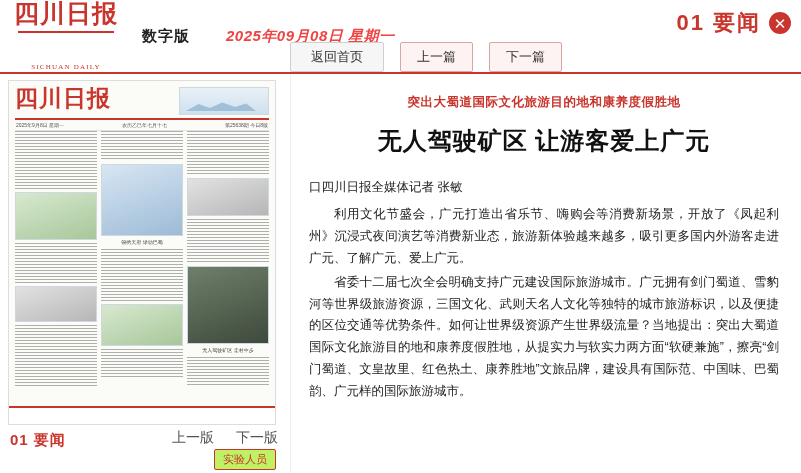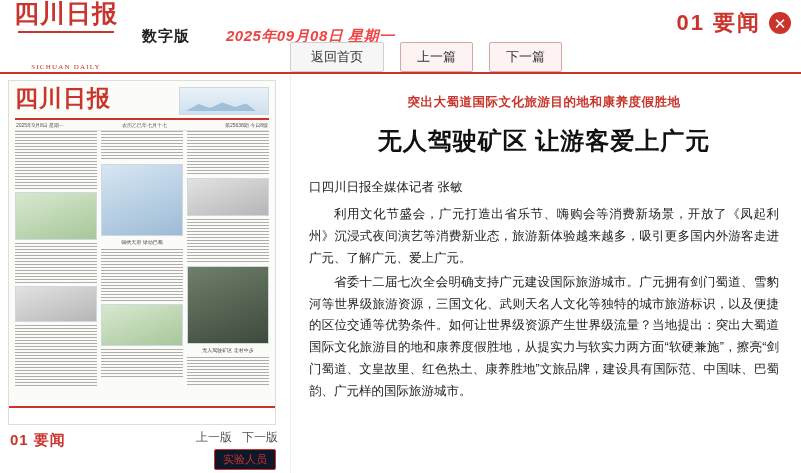--- a/index.html
+++ b/index.html
@@ -246,37 +246,37 @@
   .left-footer-section {
     color: #c9352c;
     font-weight: bold;
     font-size: 15px;
     letter-spacing: 1px;
   }
   .page-links {
     position: absolute;
     right: 4px;
     top: -2px;
-    font-size: 12px;
+    font-size: 14px;
     color: #555;
     display: flex;
-    gap: 10px;
+    gap: 22px;
   }
   .page-link { cursor: pointer; }
   .stamp {
     position: absolute;
     right: 6px;
     top: 18px;
     border: 1px solid #c9352c;
     color: #c9352c;
     font-size: 11px;
     padding: 2px 8px;
     border-radius: 2px;
     cursor: pointer;
-    background: #0f172a;
+    background: #bef264;
   }
 
   
   .article-pane {
     flex: 1;
     background: #fff;
     padding: 14px 22px 0 18px;
     box-sizing: border-box;
     border-left: 1px solid #eee;
     overflow: hidden;

